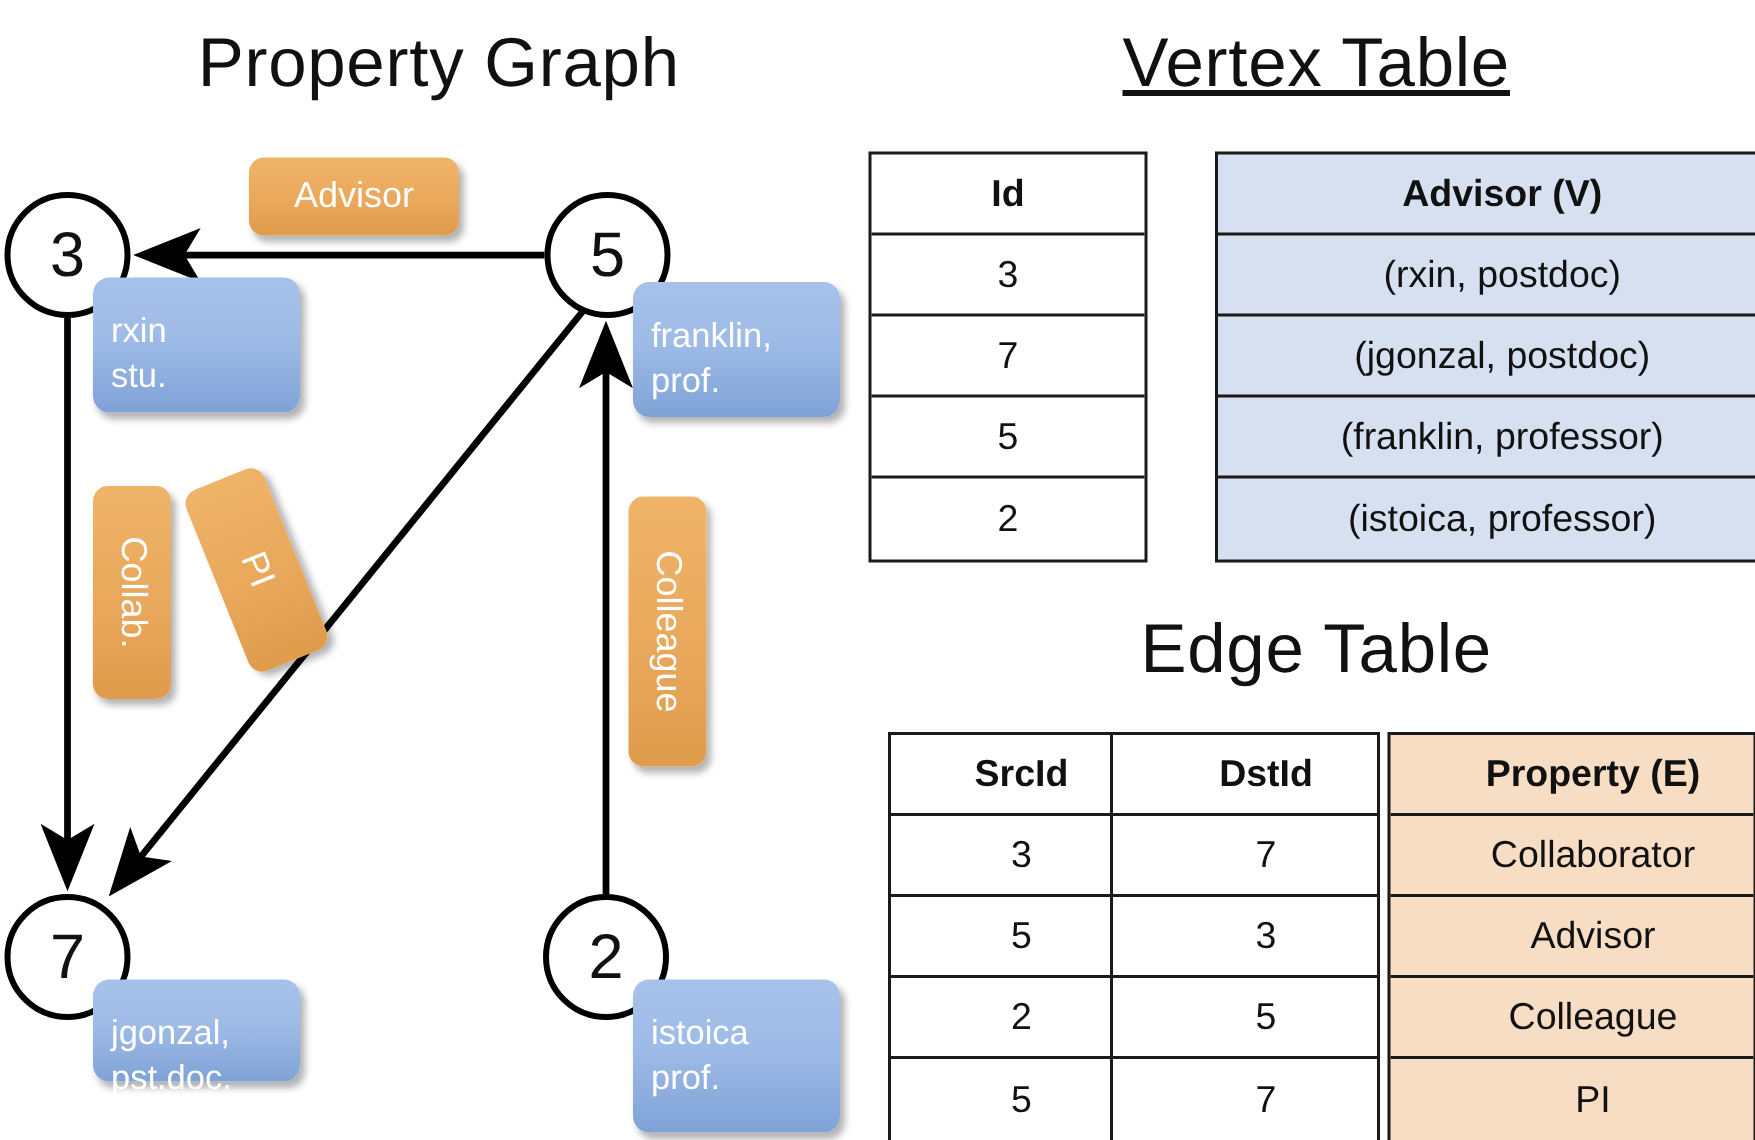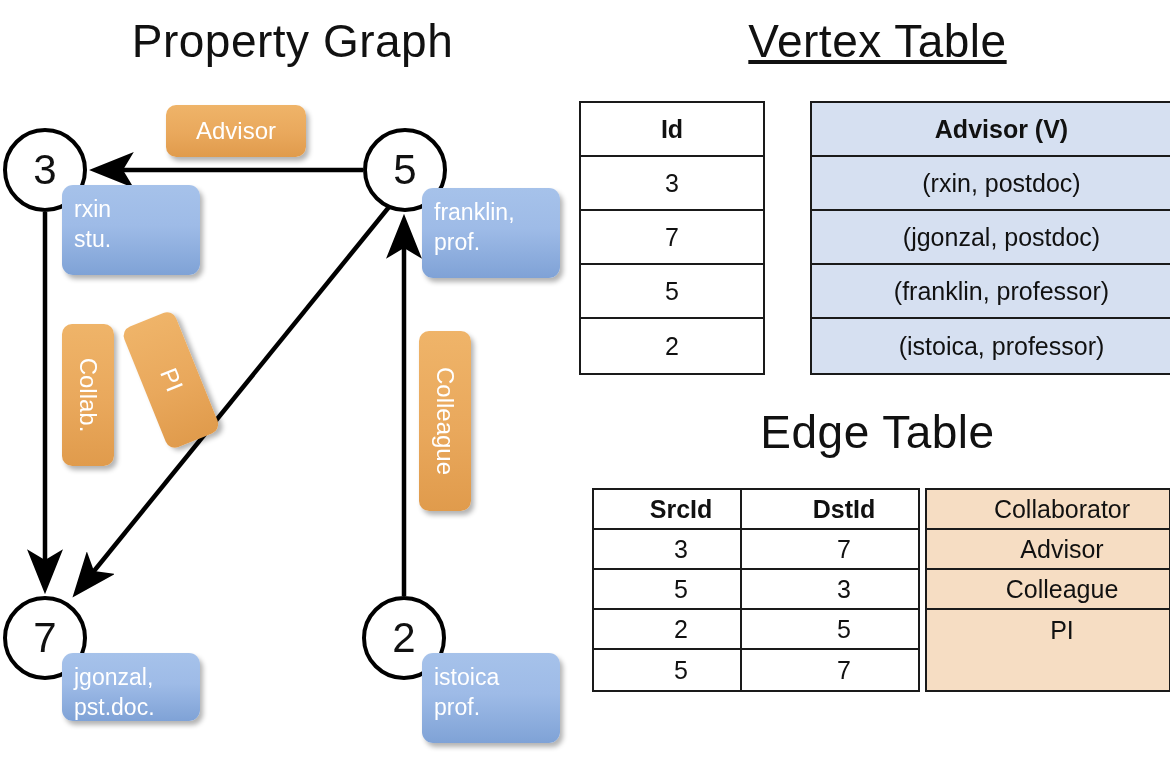--- a/index.html
+++ b/index.html
@@ -66,29 +66,29 @@
   
   .prop-box {
     position: absolute;
     border-radius: 11px;
     background: linear-gradient(to bottom, #a6c2ea 0%, #9ebbe7 45%, #7fa2d6 100%);
     box-shadow: 3px 4px 5px rgba(0,0,0,0.30);
     color: #ffffff;
     font-size: 23px;
     font-weight: 300;
     line-height: 1.32;
-    padding: 9px 12px;
+    padding: 20px 12px;
     box-sizing: border-box;
     z-index: 6;
     font-family: "Liberation Sans", sans-serif;
   }
   #prop-rxin     { left: 62px;  top: 185px; width: 138px; height: 90px; }
   #prop-franklin { left: 422px; top: 188px; width: 138px; height: 90px; }
   #prop-jgonzal  { left: 62px;  top: 653px; width: 138px; height: 68px; }
-  #prop-istoica  { left: 422px; top: 653px; width: 138px; height: 90px; }
+  #prop-istoica  { left: 422px; top: 653px; width: 138px; height: 102px; }
 
   
   .edge-label {
     position: absolute;
     border-radius: 10px;
     background: linear-gradient(to bottom, #efb469 0%, #e9a85c 55%, #e09b4c 100%);
     box-shadow: 3px 4px 5px rgba(0,0,0,0.30);
     color: #ffffff;
     font-size: 24px;
     font-weight: 300;
@@ -150,21 +150,21 @@
   #vertex-table { left: 579px; top: 101px; gap: 40px; }
   #vertex-table .col-id   { width: 186px; }
   #vertex-table .col-prop { width: 383px; margin-left: 5px; background: #d6e0f1; }
   #vertex-table .tcell    { height: 54px; }
 
   
   #edge-table { left: 592px; top: 488px; }
   #edge-table .col-src  { width: 150px; }
   #edge-table .col-dst  { width: 178px; border-left: none; }
   #edge-table .col-prop { width: 246px; margin-left: 5px; background: #f6ddc3; }
-  #edge-table .tcell    { height: 40px; padding-left: 28px; }
+  #edge-table .tcell    { height: 54px; padding-left: 28px; }
 </style>
 </head>
 <body>
 
 <div class="title" id="title-property-graph">Property Graph</div>
 <div class="title" id="title-vertex-table">Vertex Table</div>
 <div class="title" id="title-edge-table">Edge Table</div>
 
 <div id="graph-panel">
 
@@ -262,18 +262,19 @@
     <div class="tcell">5</div>
   </div>
   <div class="tcol col-dst">
     <div class="tcell header">DstId</div>
     <div class="tcell">7</div>
     <div class="tcell">3</div>
     <div class="tcell">5</div>
     <div class="tcell">7</div>
   </div>
   <div class="tcol col-prop">
+    <div class="tcell header">Property (E)</div>
     <div class="tcell">Collaborator</div>
     <div class="tcell">Advisor</div>
     <div class="tcell">Colleague</div>
     <div class="tcell">PI</div>
   </div>
 </div>
 
 </body></html>

